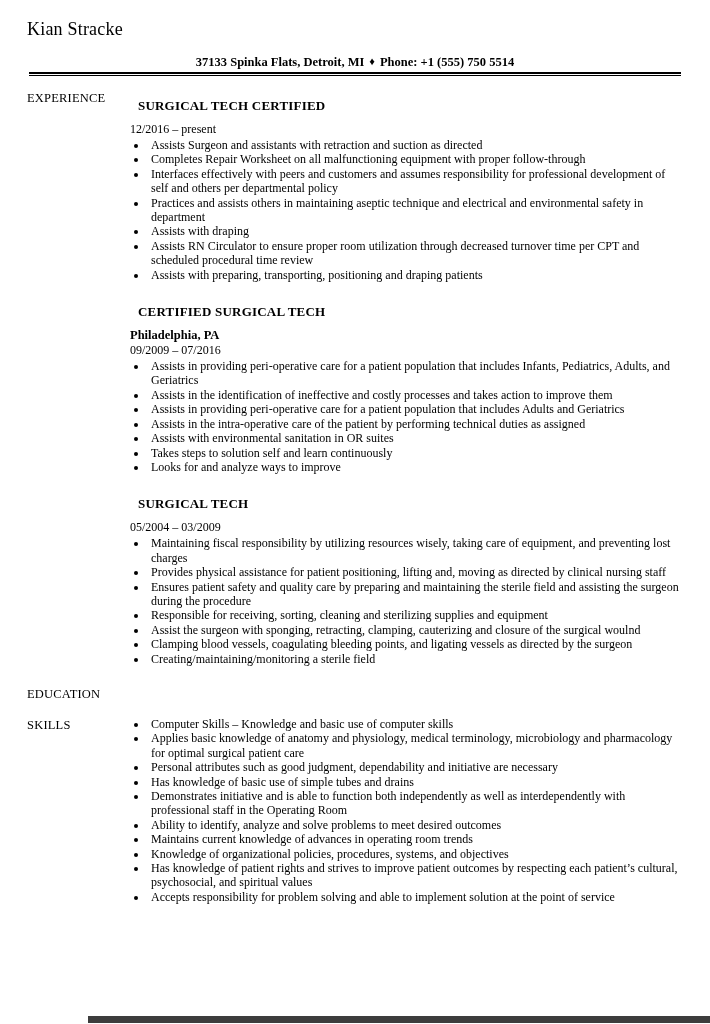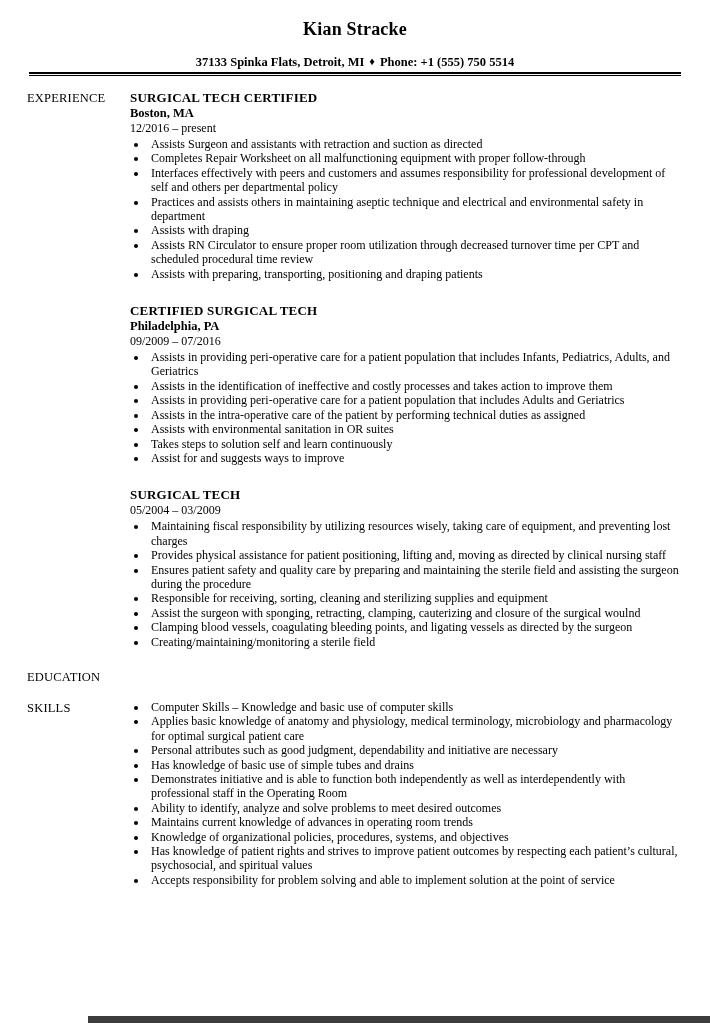--- a/index.html
+++ b/index.html
@@ -9,21 +9,21 @@
     background: #ffffff;
     color: #000000;
     font-family: "Liberation Serif", serif;
     position: relative;
     overflow: hidden;
   }
   .page { padding: 10px 27px 0 27px; }
 
   
   .name {
-    font-size: 18px; font-weight: bold; text-align: center;
+    font-size: 18px; font-weight: normal; 
     margin: 8px 0 0 0; line-height: 22px; letter-spacing: 0.2px;
   }
   .contact {
     text-align: center; font-weight: bold; font-size: 12.5px;
     margin-top: 15px; line-height: 15px;
   }
   .diamond { padding: 0 5px; font-size: 11px; position: relative; top: -1px; }
   .rule {
     margin: 2px 2px 0 2px; height: 4px;
     border-top: 2px solid #000; border-bottom: 1px solid #000;
@@ -37,21 +37,21 @@
   .label {
     width: 103px; flex: 0 0 103px;
     font-weight: normal; font-size: 12.5px; line-height: 15px;
     letter-spacing: 0.2px; padding-top: 1px;
   }
   .content { width: 553px; flex: 1 1 auto; }
 
   
   .job { margin-bottom: 22px; }
   .job:last-child { margin-bottom: 0; }
-  .job-title { font-size: 13px; font-weight: bold; margin: 0; line-height: 16px; letter-spacing: 0.2px; }
+  .job-title { font-size: 13px; font-weight: bold; margin: 8px; line-height: 16px; letter-spacing: 0.2px; }
   .job-location { font-size: 12.5px; font-weight: bold; margin: 0; line-height: 15px; }
   .job-dates { font-size: 12px; line-height: 15px; margin-bottom: 1px; }
 
   ul.bullets { margin: 1px 0 0 0; padding-left: 18px; }
   ul.bullets li { font-size: 12px; line-height: 14.4px; padding-left: 3px; }
 
   
   .school { font-size: 13px; font-weight: bold; margin: 0; line-height: 16px; letter-spacing: 0.2px; }
   .degree { font-size: 12.5px; font-weight: bold; margin: 2px 0 0 0; line-height: 15px; }
 
@@ -76,21 +76,20 @@
     </div>
     <div class="rule"></div>
   </header>
 
   <section class="row row-experience">
     <div class="label">EXPERIENCE</div>
     <div class="content">
 
       <article class="job">
         <h2 class="job-title">SURGICAL TECH CERTIFIED</h2>
-        <h3 class="job-location">Boston, MA</h3>
         <div class="job-dates">12/2016 – present</div>
         <ul class="bullets">
           <li>Assists Surgeon and assistants with retraction and suction as directed</li>
           <li>Completes Repair Worksheet on all malfunctioning equipment with proper follow-through</li>
           <li>Interfaces effectively with peers and customers and assumes responsibility for professional development of self and others per departmental policy</li>
           <li>Practices and assists others in maintaining aseptic technique and electrical and environmental safety in department</li>
           <li>Assists with draping</li>
           <li>Assists RN Circulator to ensure proper room utilization through decreased turnover time per CPT and scheduled procedural time review</li>
           <li>Assists with preparing, transporting, positioning and draping patients</li>
         </ul>
@@ -100,21 +99,21 @@
         <h2 class="job-title">CERTIFIED SURGICAL TECH</h2>
         <h3 class="job-location">Philadelphia, PA</h3>
         <div class="job-dates">09/2009 – 07/2016</div>
         <ul class="bullets">
           <li>Assists in providing peri-operative care for a patient population that includes Infants, Pediatrics, Adults, and Geriatrics</li>
           <li>Assists in the identification of ineffective and costly processes and takes action to improve them</li>
           <li>Assists in providing peri-operative care for a patient population that includes Adults and Geriatrics</li>
           <li>Assists in the intra-operative care of the patient by performing technical duties as assigned</li>
           <li>Assists with environmental sanitation in OR suites</li>
           <li>Takes steps to solution self and learn continuously</li>
-          <li>Assist for and suggests ways to improve</li>
+          <li>Looks for and analyze ways to improve</li>
         </ul>
       </article>
 
       <article class="job">
         <h2 class="job-title">SURGICAL TECH</h2>
         <div class="job-dates">05/2004 – 03/2009</div>
         <ul class="bullets">
           <li>Maintaining fiscal responsibility by utilizing resources wisely, taking care of equipment, and preventing lost charges</li>
           <li>Provides physical assistance for patient positioning, lifting and, moving as directed by clinical nursing staff</li>
           <li>Ensures patient safety and quality care by preparing and maintaining the sterile field and assisting the surgeon during the procedure</li>

